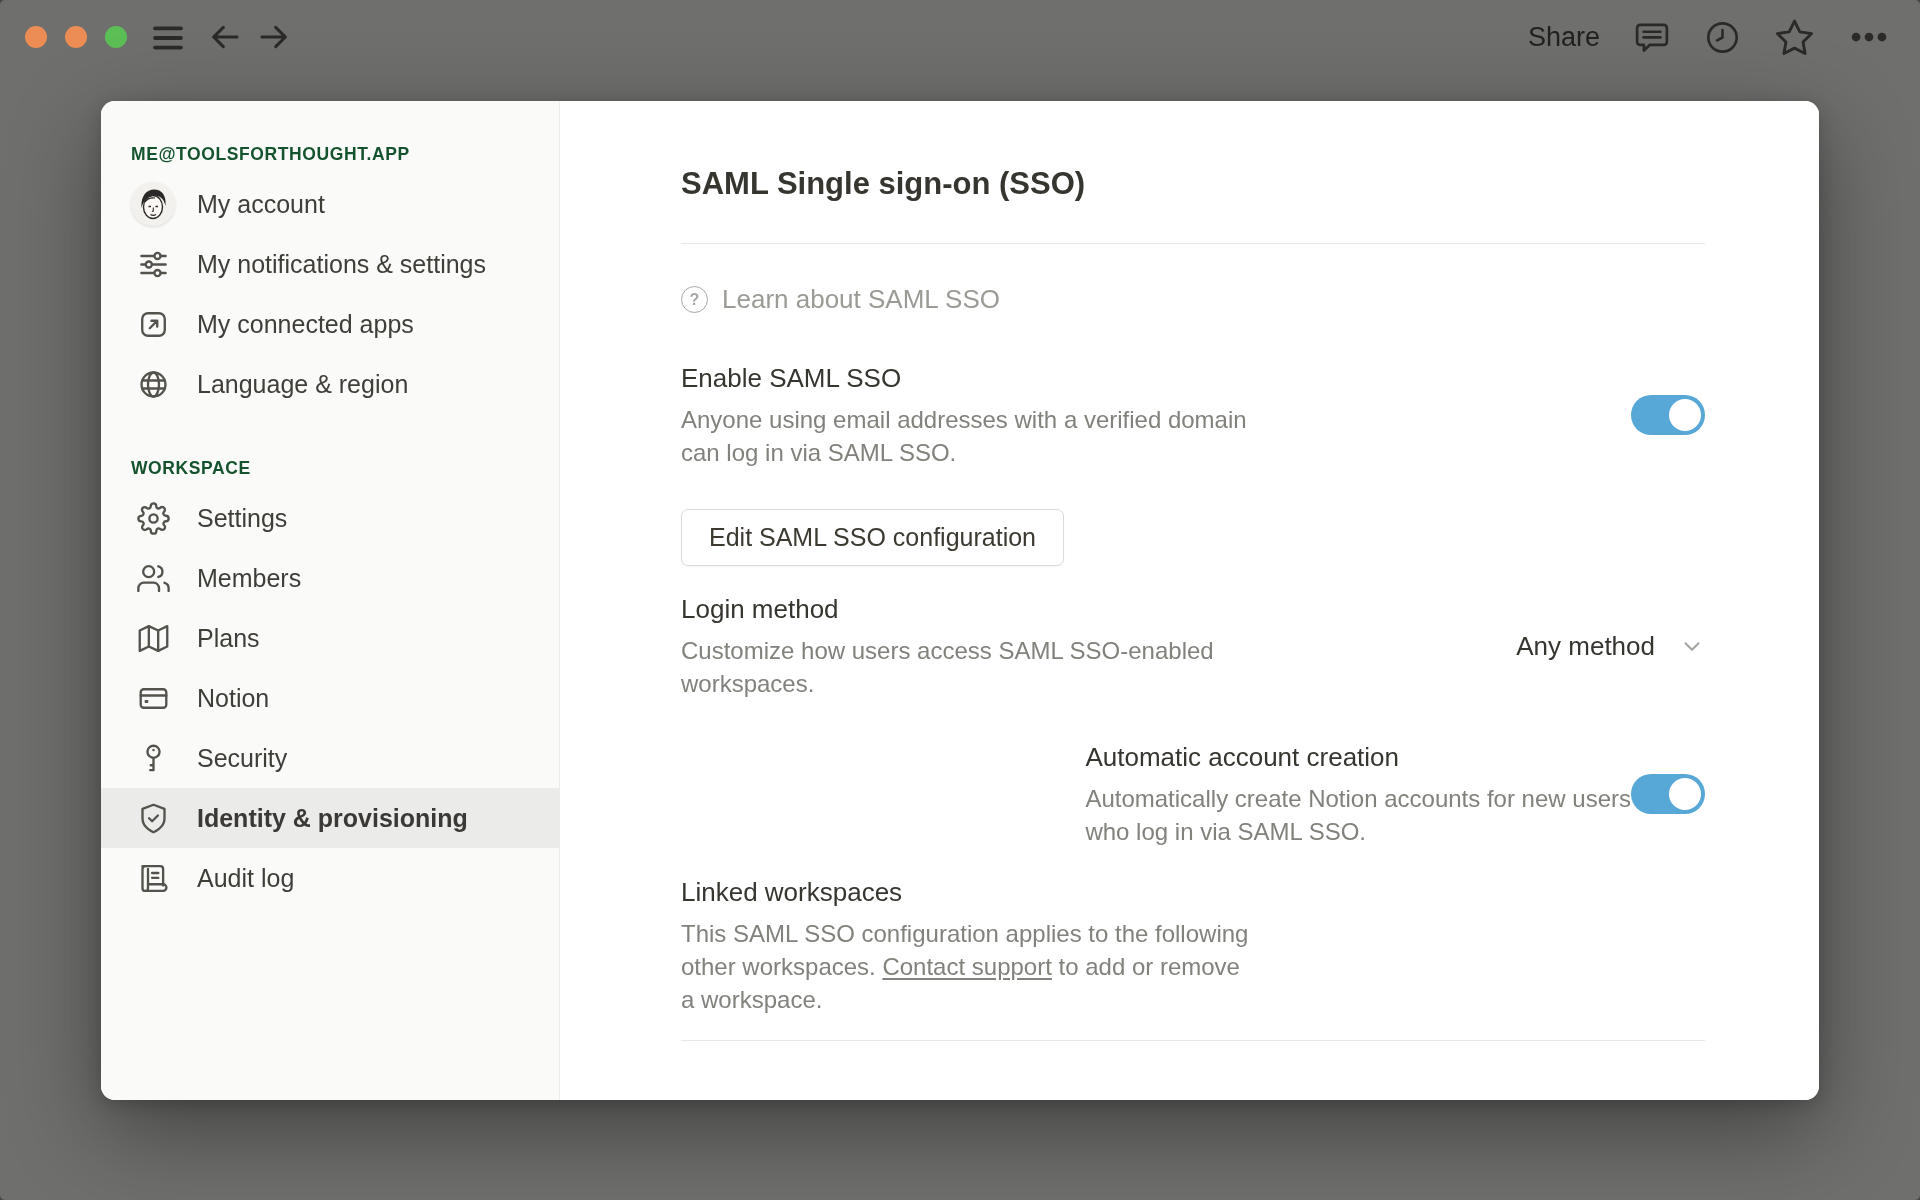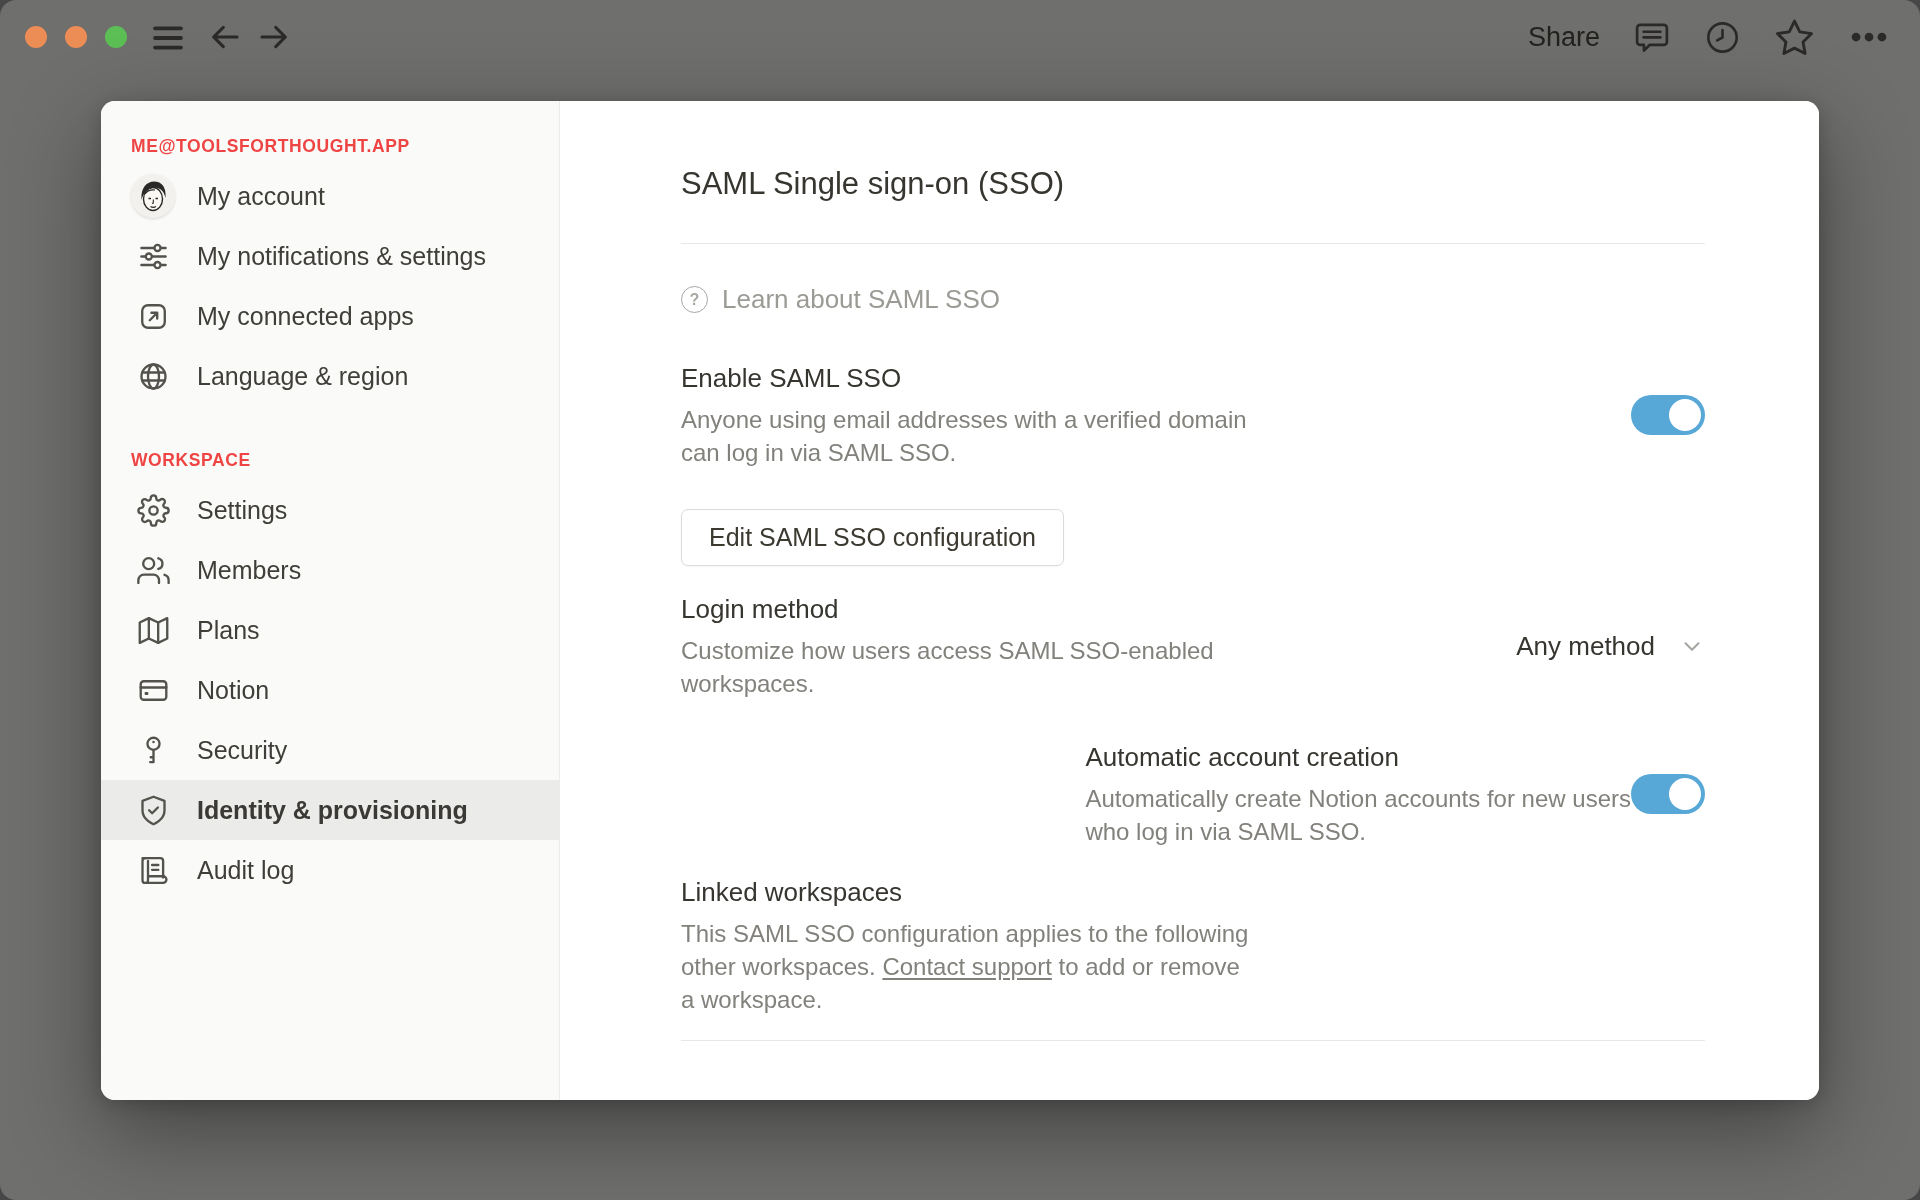--- a/index.html
+++ b/index.html
@@ -7,21 +7,21 @@
   body {
     font-family:"Liberation Sans","DejaVu Sans",sans-serif;
     background:#474747;
     position:relative;
     overflow:hidden;
   }
   
   .window {
     position:absolute; inset:0;
     background:#6F6F6E;
-    border-radius:16px;
+    border-radius:5px;
     overflow:hidden;
   }
   
   .titlebar { position:absolute; top:0; left:0; right:0; height:74px; }
   .lights { position:absolute; left:25px; top:26px; display:flex; gap:18px; }
   .light { width:22px; height:22px; border-radius:50%; }
   .light.close, .light.minimize { background:#EC8D55; }
   .light.zoom { background:#5CBF55; }
   .tb-btn { position:absolute; display:flex; align-items:center; justify-content:center; cursor:default; }
   .tb-btn svg { display:block; }
@@ -43,23 +43,23 @@
   }
   
   .sidebar {
     width:459px; flex:0 0 459px;
     background:#FAFAF8;
     border-right:1px solid #EDECE9;
     padding-top:31px;
     overflow:hidden;
   }
   .side-header {
-    margin:4px 0 9px 30px;
+    margin:12px 0 9px 30px;
     font-size:17.5px; font-weight:700; letter-spacing:0.6px;
-    color:#ef4444;
+    color:#14532d;
   }
   .side-header.workspace { margin-top:44px; }
   .side-item {
     height:60px; display:flex; align-items:center;
     padding-left:30px; cursor:pointer;
     color:#403E39; font-size:25px;
   }
   .side-item .icon-box {
     width:44px; height:44px; flex:0 0 44px;
     display:flex; align-items:center; justify-content:center;
@@ -68,21 +68,21 @@
   .side-item .label { margin-left:22px; white-space:nowrap; }
   .side-item.selected { background:#EBEBE9; }
   .side-item.selected .label { font-weight:700; color:#3B3935; }
   .avatar {
     width:44px; height:44px; border-radius:50%;
     background:#F6F4F1; overflow:hidden;
     box-shadow:0 1px 3px rgba(0,0,0,0.14);
   }
   
   .content { flex:1; padding:62px 114px 0 121px; background:#FFFFFF; overflow:hidden; }
-  .page-title { font-size:31px; line-height:42px; font-weight:400; color:#37352F; }
+  .page-title { font-size:31px; line-height:42px; font-weight:700; color:#37352F; }
   .divider { height:1px; background:#E9E8E6; margin-top:38px; }
   .divider.bottom { margin-top:24px; }
   .learn-row {
     margin-top:40px; display:flex; align-items:center; gap:14px;
     cursor:pointer; width:max-content;
   }
   .q-circle {
     width:27px; height:27px; border:1.8px solid #A8A7A2; border-radius:50%;
     display:flex; align-items:center; justify-content:center;
     font-size:16px; font-weight:700; color:#A8A7A2;

